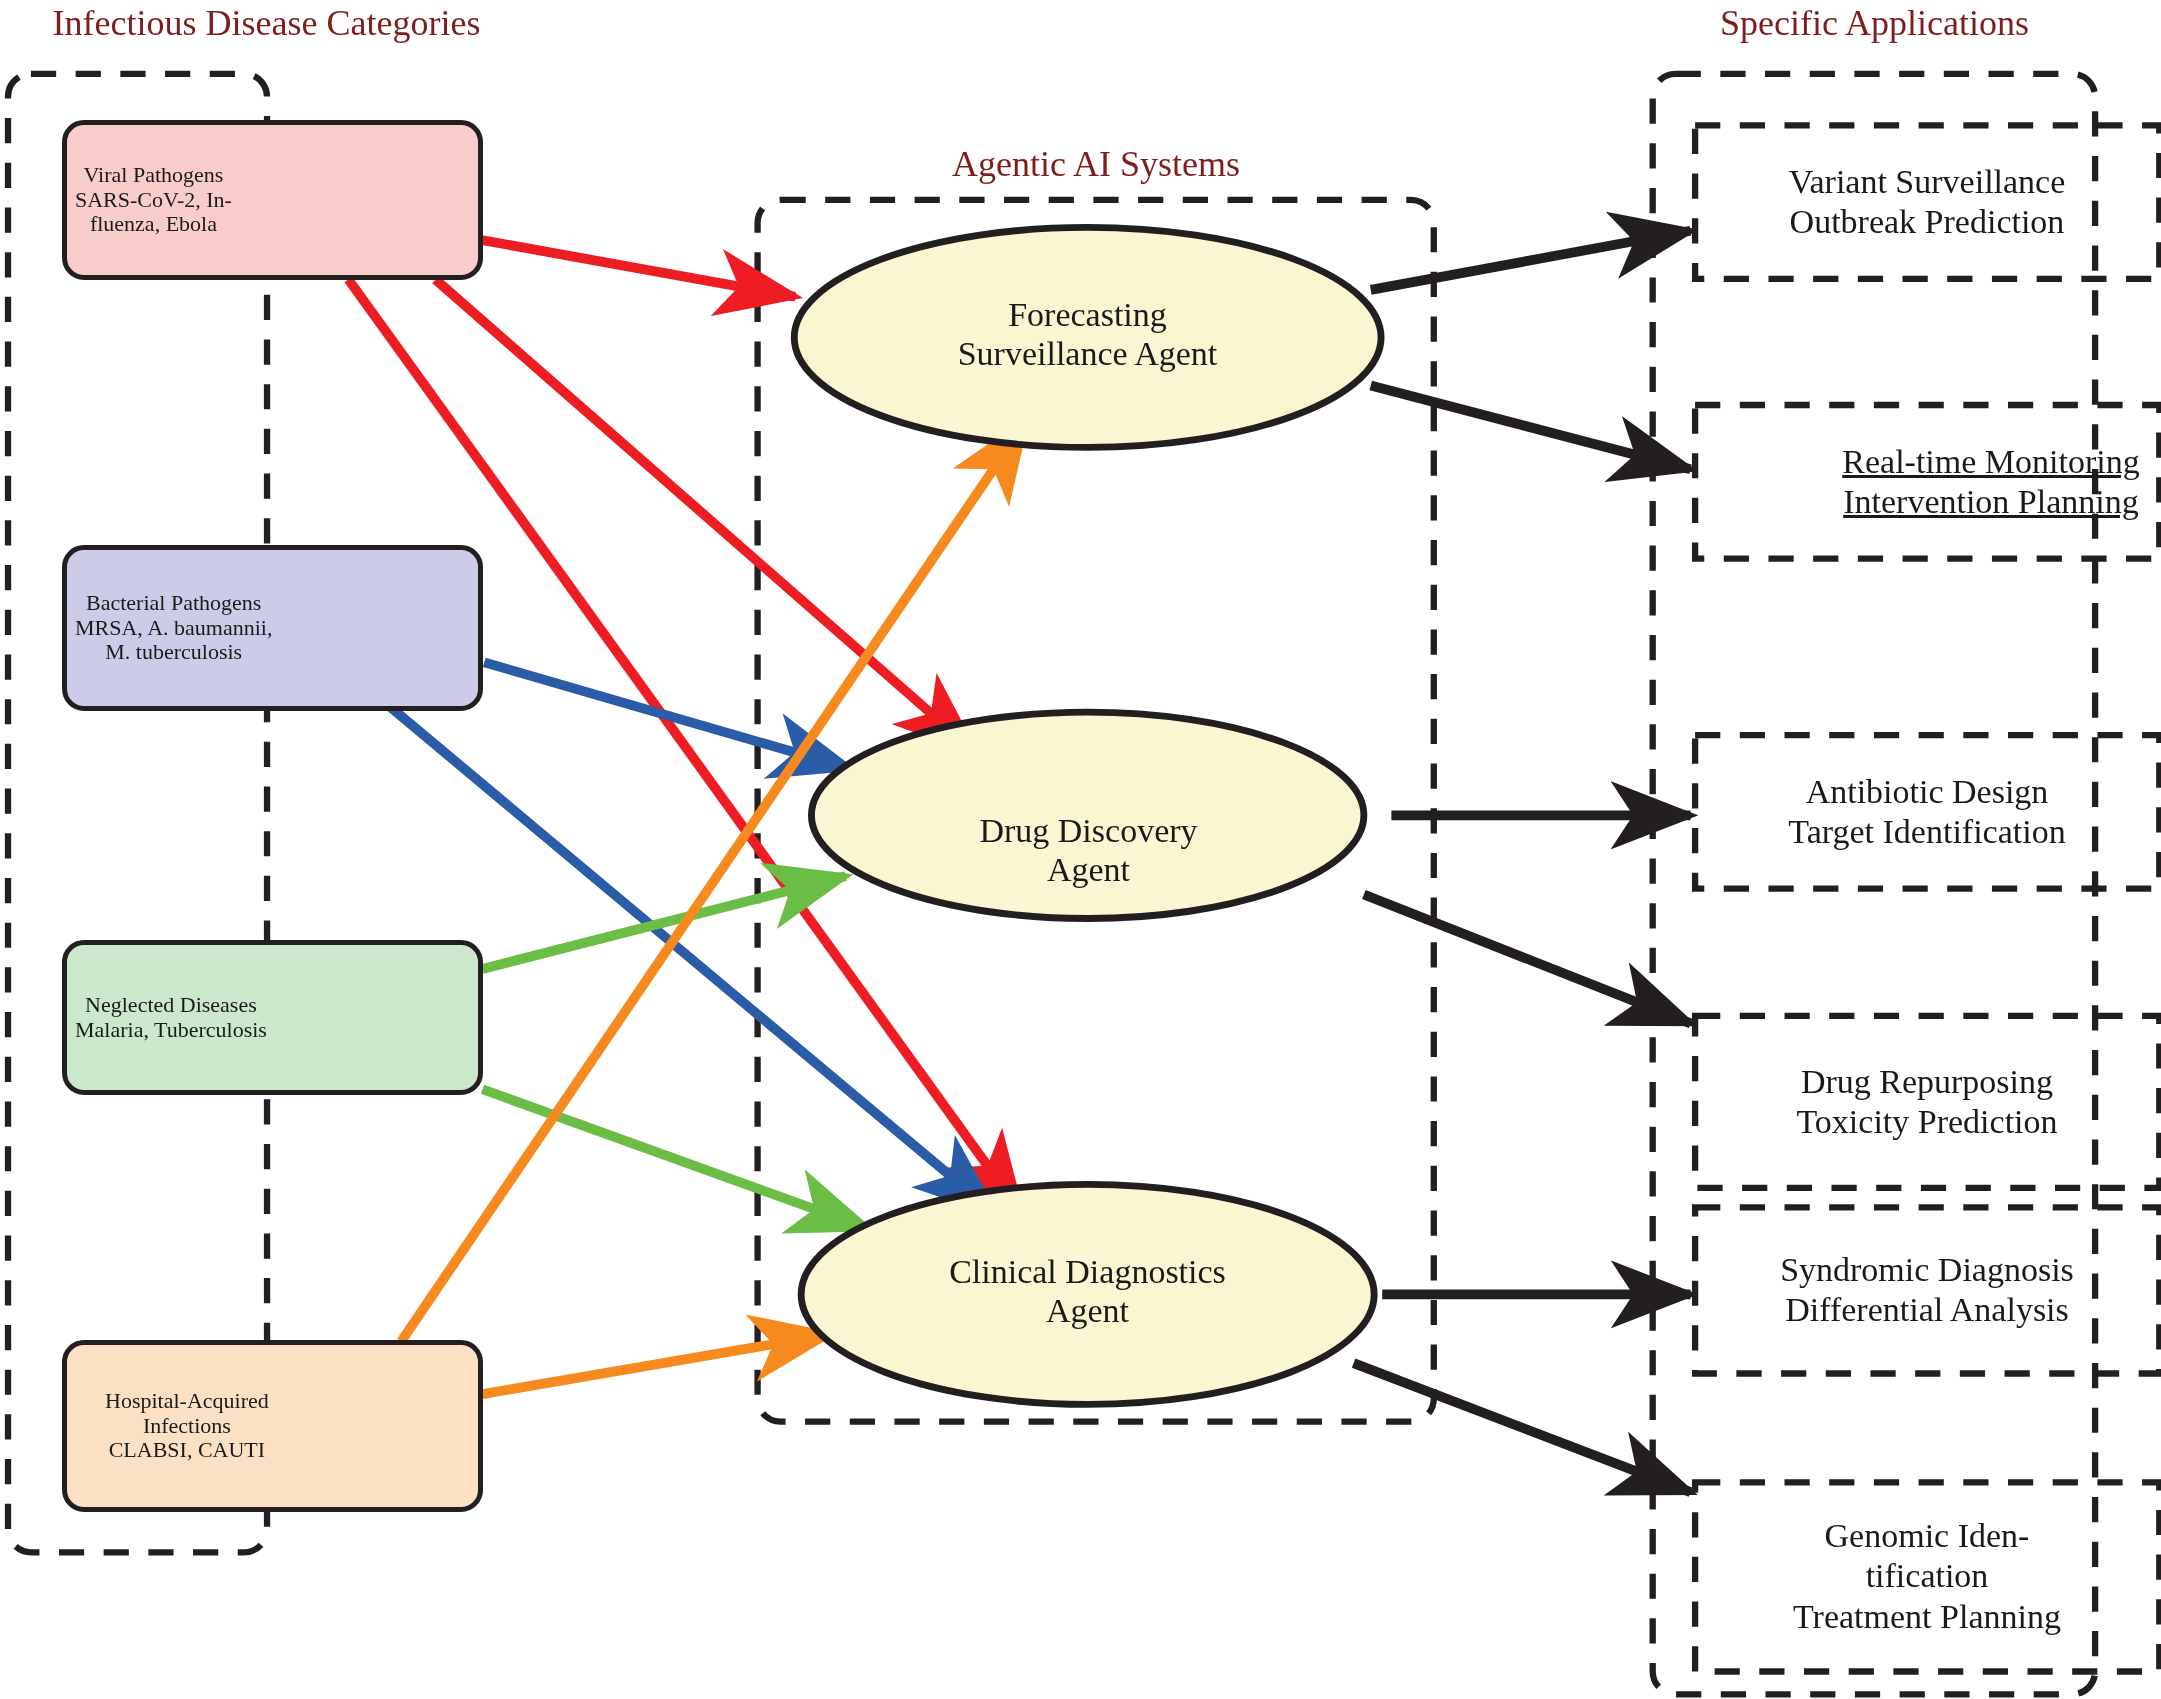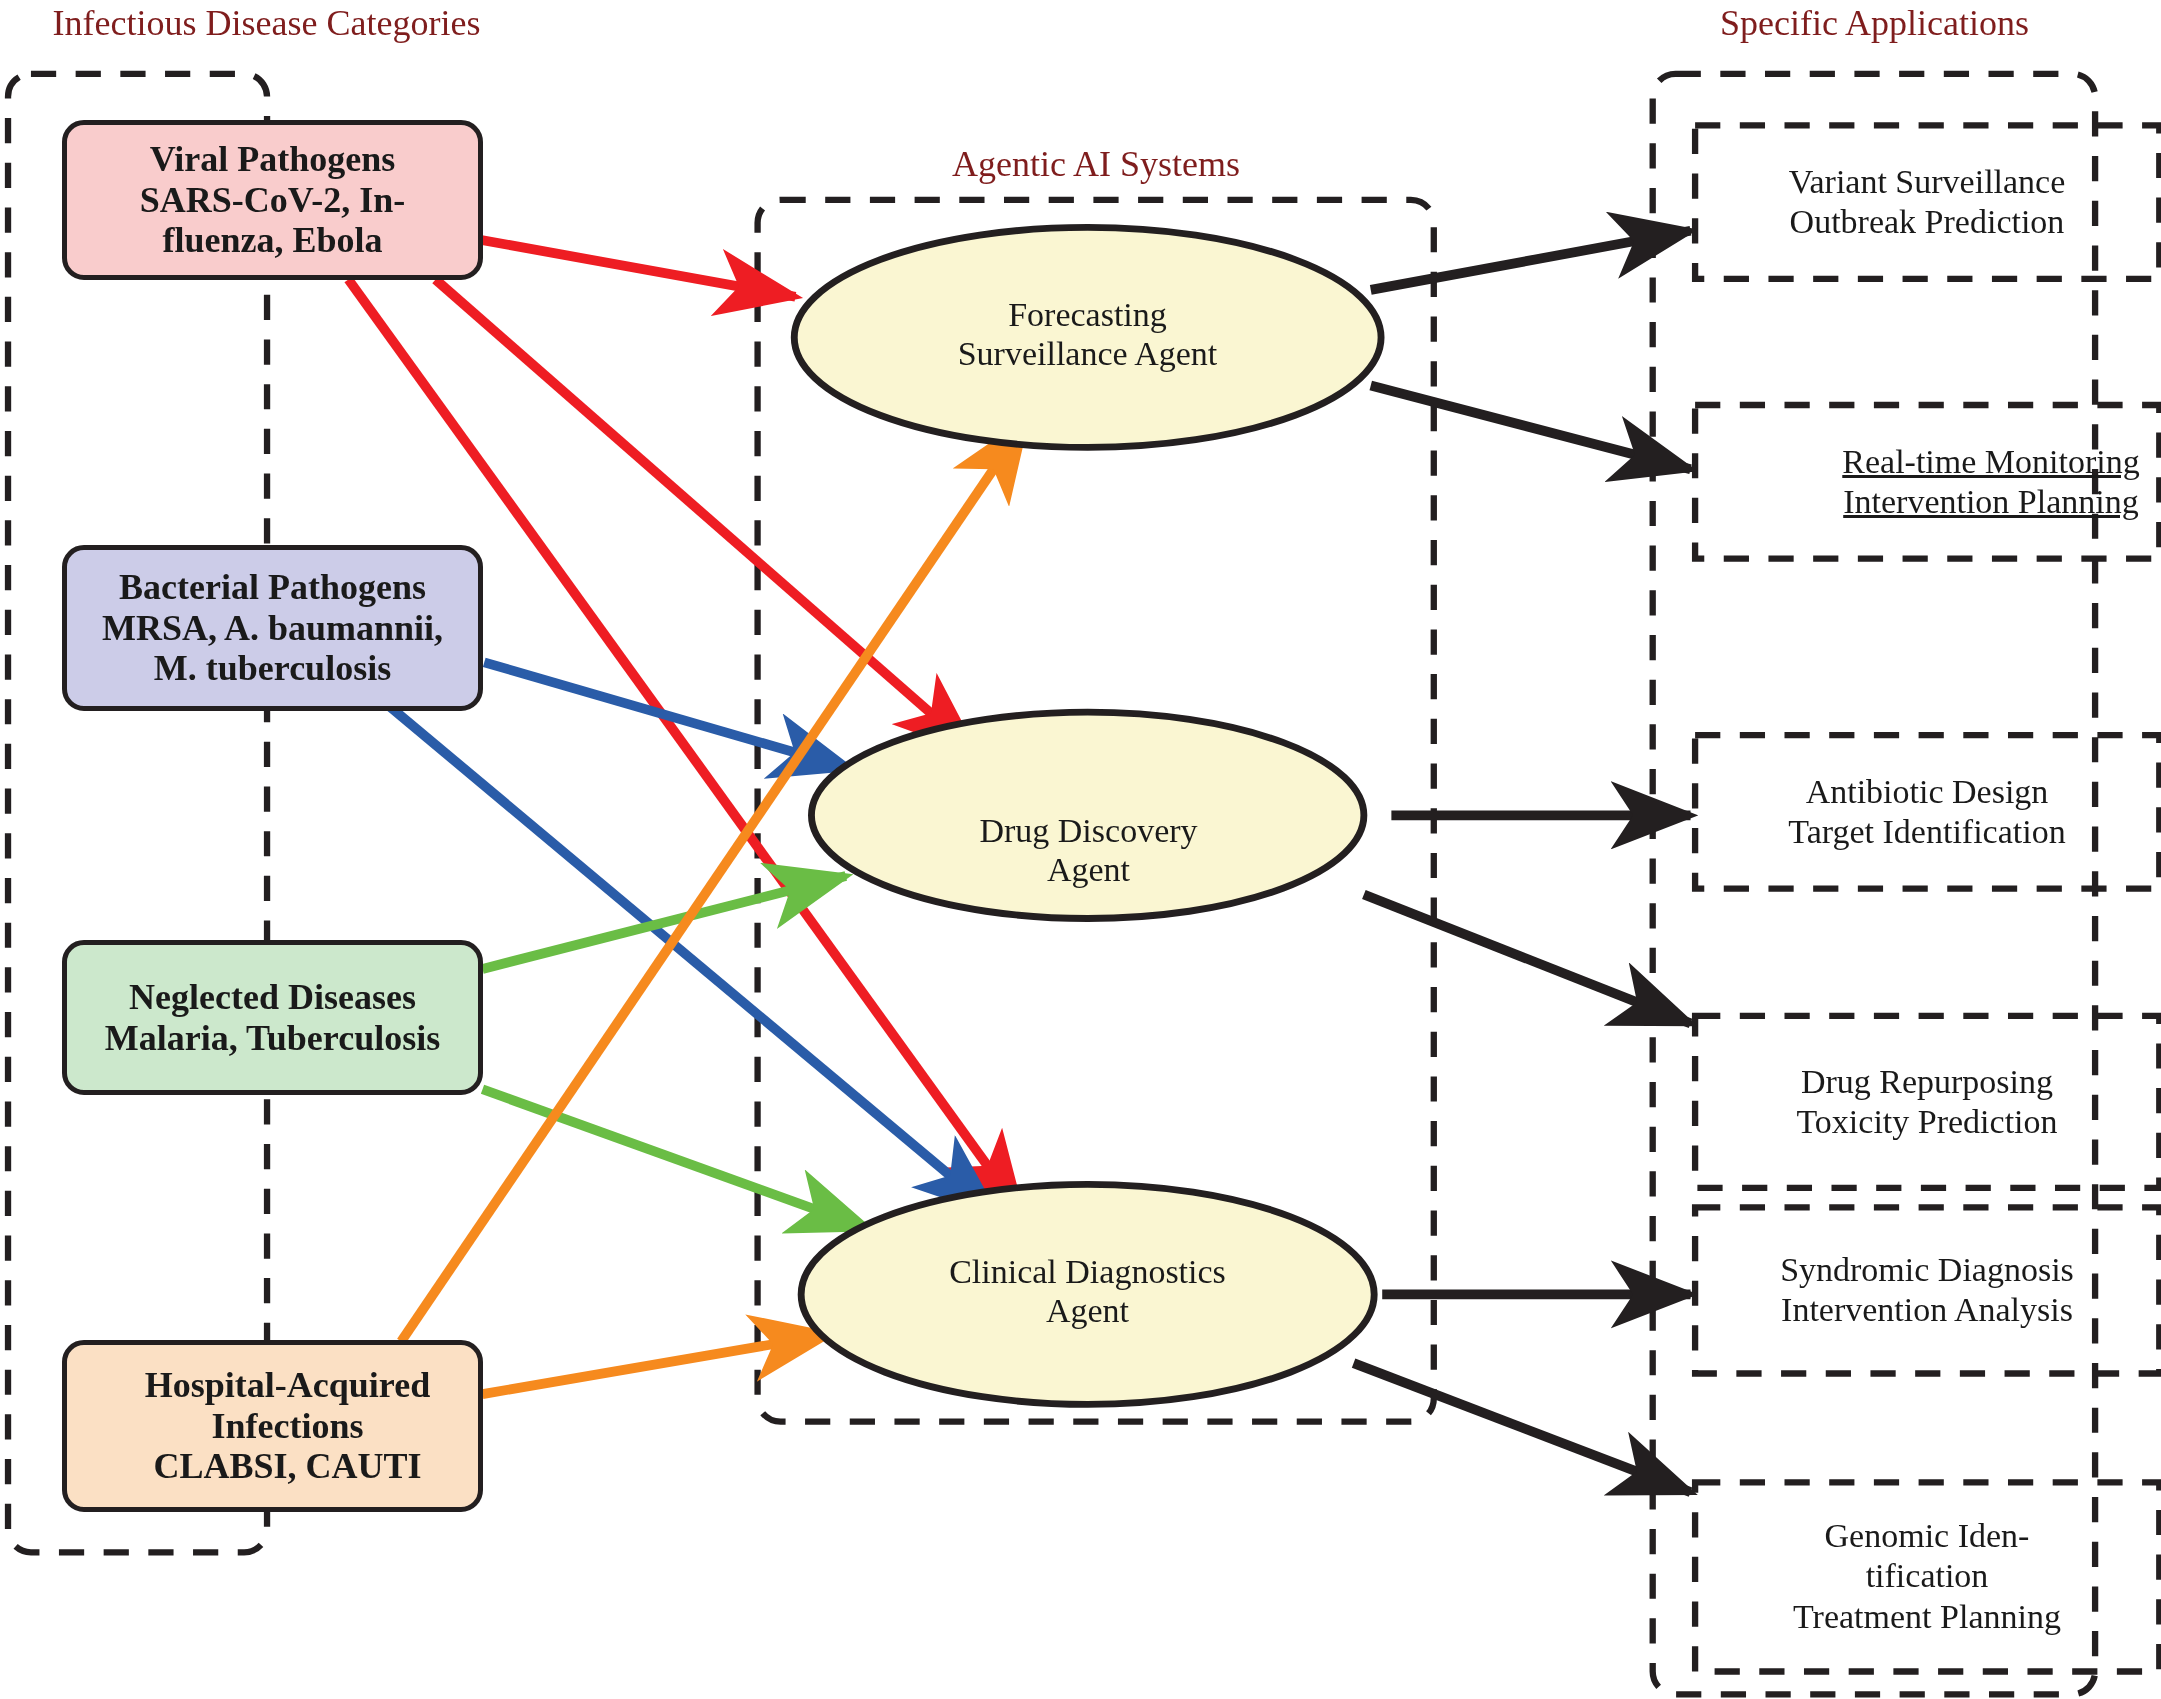--- a/index.html
+++ b/index.html
@@ -1,23 +1,23 @@
 <!DOCTYPE html>
 <html style="font-size:9.2px"><head>
 <meta charset="utf-8">
 <style>
   html,body{margin:0;padding:0;background:#fff;}
   #stage{position:relative;width:2161px;height:1700px;background:#fff;
          font-family:"Liberation Serif","DejaVu Serif",serif;overflow:hidden;}
   svg.layer{position:absolute;left:0;top:0;width:2161px;height:1700px;}
   .grp-title{position:absolute;font-size:36px;color:#7f1d1d;white-space:nowrap;
              text-align:center;line-height:1;}
-  .src-box{position:absolute;display:flex;align-items:center;justify-content:center;
+  .src-box{position:absolute;display:flex;align-items:center;justify-content:flex-start;
            border:5.7px solid #231f20;border-radius:22px;box-sizing:border-box;
-           text-align:center;font-size:36px;line-height:1.13;color:#1a1a1a;padding:3.4px 8px;font-weight:bold;}
+           text-align:center;font-size:22px;line-height:1.13;color:#1a1a1a;padding:3.4px 8px;}
   .app-box{position:absolute;display:flex;align-items:center;justify-content:center;
            box-sizing:border-box;text-align:center;font-size:34px;line-height:1.18;
            color:#1a1a1a;padding:2.3px 10.3px;}
   .ell-label{position:absolute;text-align:center;font-size:34px;line-height:1.15;
              color:#1a1a1a;pointer-events:none;}
 </style>
 </head>
 <body>
 
 <div id="stage">
@@ -128,21 +128,21 @@
   <div class="app-box" style="left:1695px;top:735px;width:464px;height:154px;">
     <span style="white-space:pre-line;">Antibiotic Design
 Target Identification</span>
   </div>
   <div class="app-box" style="left:1695px;top:1016px;width:464px;height:172px;">
     <span style="white-space:pre-line;">Drug Repurposing
 Toxicity Prediction</span>
   </div>
   <div class="app-box" style="left:1695px;top:1207px;width:464px;height:166px;">
     <span style="white-space:pre-line;">Syndromic Diagnosis
-Intervention Analysis</span>
+Differential Analysis</span>
   </div>
   <div class="app-box" style="left:1695px;top:1482px;width:464px;height:189px;">
     <span style="white-space:pre-line;">Genomic Iden-
 tification
 Treatment Planning</span>
   </div>
 
 </div>
 
 

